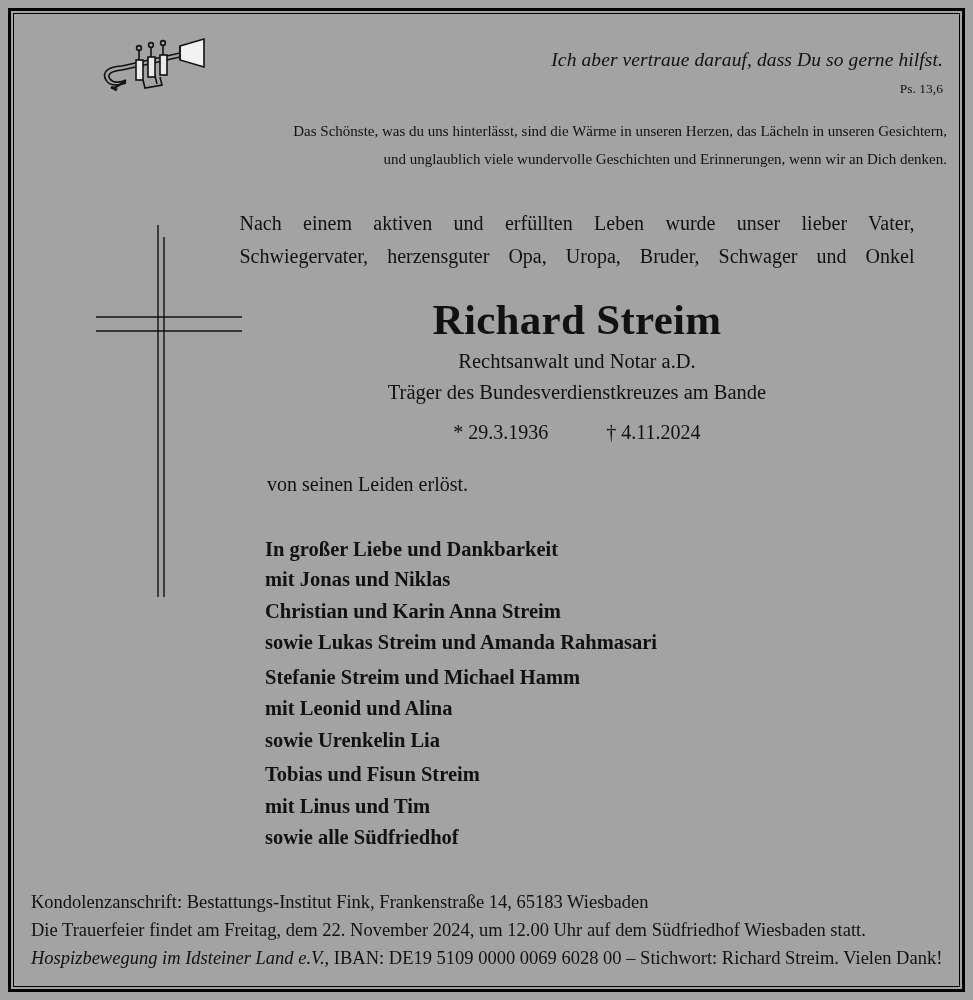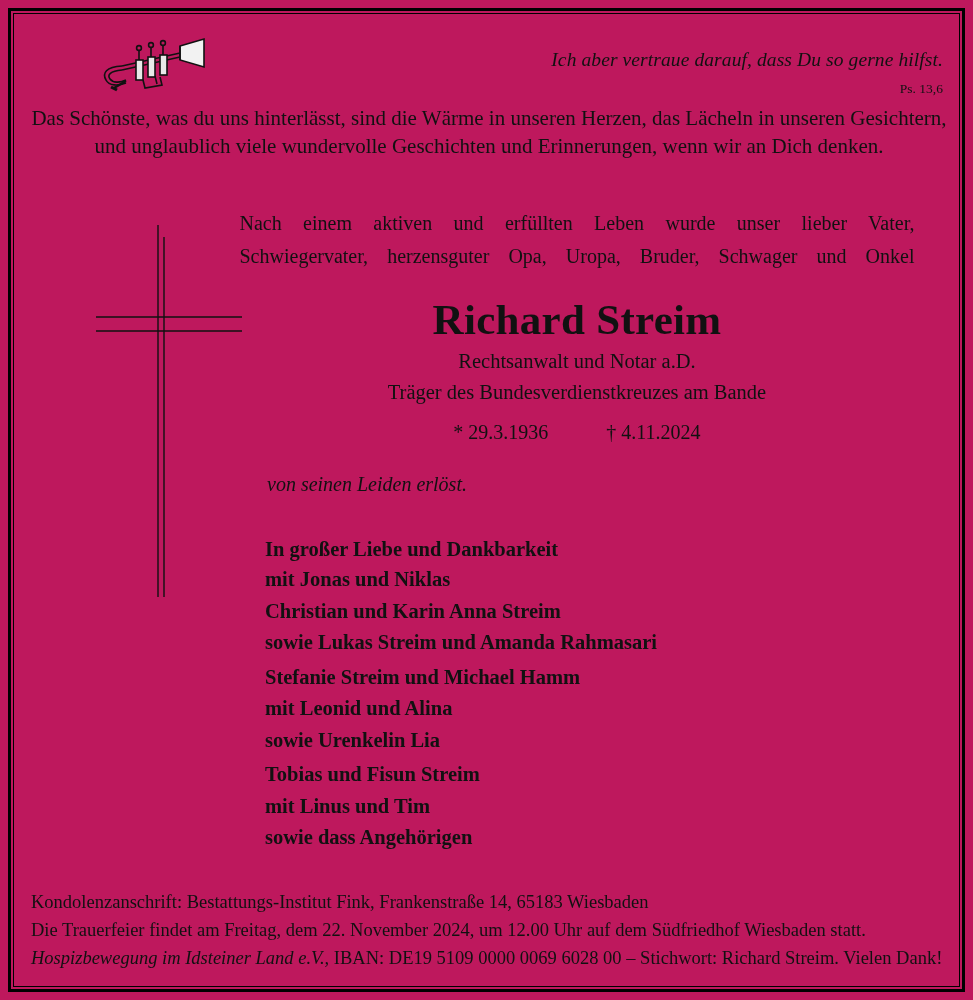--- a/index.html
+++ b/index.html
@@ -4,21 +4,21 @@
 <style>
   html, body {
     margin: 0;
     padding: 0;
     background: #ffffff;
   }
   .page {
     width: 973px;
     height: 1000px;
     box-sizing: border-box;
-    background: #be185d;
+    background: #a3a3a3;
     position: relative;
     font-family: "Liberation Serif", serif;
     color: #111111;
     overflow: hidden;
   }
   .frame-outer {
     position: absolute;
     left: 8px;
     top: 8px;
     right: 8px;
@@ -70,25 +70,25 @@
   .verse-ref {
     font-size: 13.5px;
     margin-top: 9px;
     line-height: 15px;
   }
 
   
   .intro {
     position: absolute;
     left: 9px;
-    top: 82px;
+    top: 95px;
     width: 916px;
-    font-size: 21px;
+    font-size: 15px;
     line-height: 28px;
-    text-align: center;
+    text-align: right;
   }
   .intro .l2 { display: block; }
 
   
   .cross {
     position: absolute;
     left: 52px;
     top: 185px;
     width: 170px;
     height: 400px;
@@ -132,21 +132,20 @@
     text-align: center;
     font-size: 20px;
     margin-top: 12px;
     line-height: 26px;
   }
   .dates .gap { display: inline-block; width: 48px; }
   .released {
     font-size: 20px;
     margin-top: 28px;
     padding-left: 40px;
-    font-style: italic;
   }
 
   
   .family {
     position: absolute;
     left: 243px;
     top: 512px;
     width: 680px;
   }
   .family-head {
@@ -264,21 +263,21 @@
       <div class="family-gap"></div>
       <div class="family-group">
         <div class="family-name">Stefanie Streim und Michael Hamm</div>
         <div class="family-name">mit Leonid und Alina</div>
         <div class="family-name">sowie Urenkelin Lia</div>
       </div>
       <div class="family-gap"></div>
       <div class="family-group">
         <div class="family-name">Tobias und Fisun Streim</div>
         <div class="family-name">mit Linus und Tim</div>
-        <div class="family-name">sowie dass Angehörigen</div>
+        <div class="family-name">sowie alle Südfriedhof</div>
       </div>
     </div>
 
     <div class="footer">
       <div>Kondolenzanschrift: Bestattungs-Institut Fink, Frankenstraße 14, 65183 Wiesbaden</div>
       <div>Die Trauerfeier findet am Freitag, dem 22. November 2024, um 12.00 Uhr auf dem Südfriedhof Wiesbaden statt.</div>
       <div>
         <em>Hospizbewegung im Idsteiner Land e.V.,</em>
         <span>IBAN: DE19 5109 0000 0069 6028 00 – Stichwort: Richard Streim. Vielen Dank!</span>
       </div>

